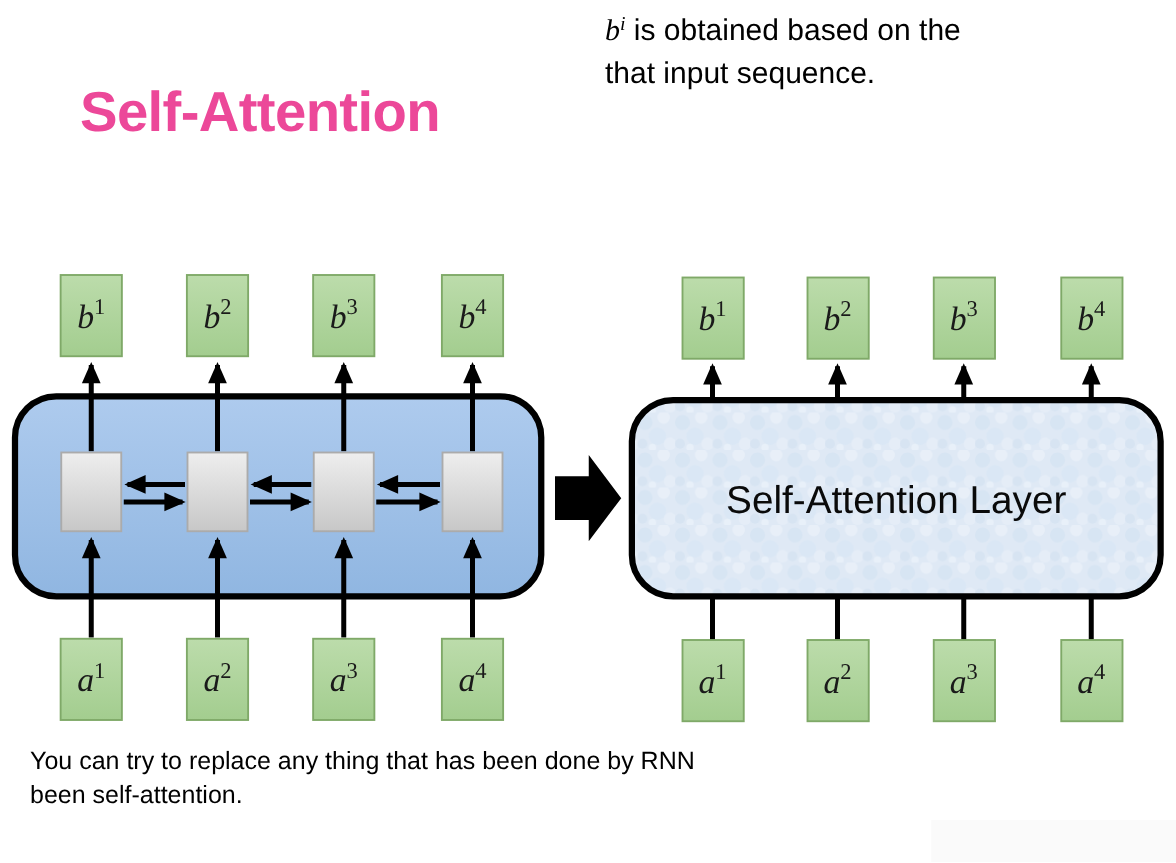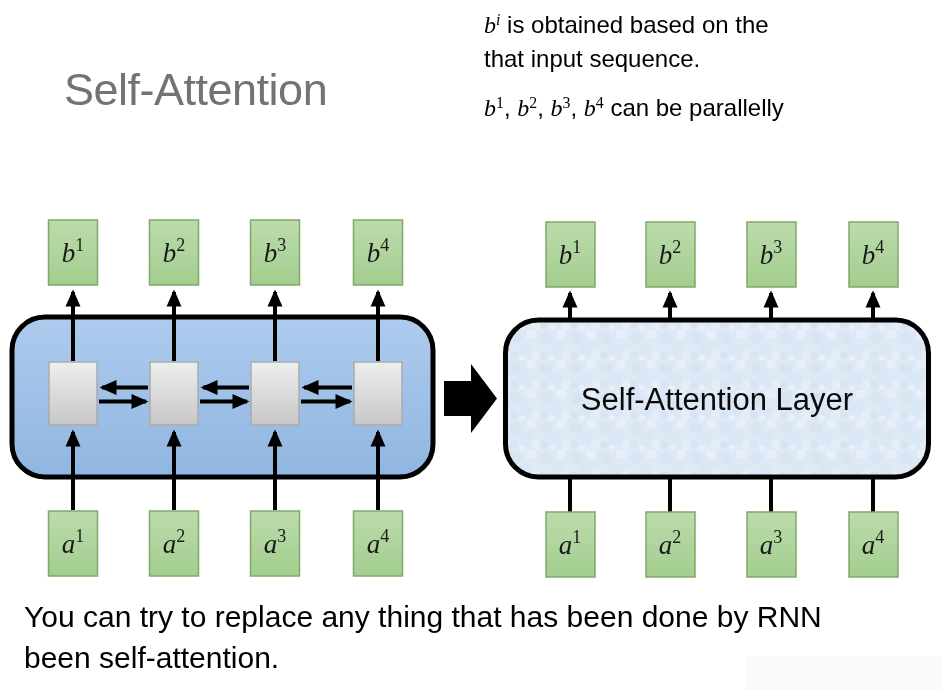--- a/index.html
+++ b/index.html
@@ -6,58 +6,57 @@
   .slide{
     position:relative;
     width:941px;height:690px;
     background:#ffffff;
     overflow:hidden;
     font-family:"Liberation Sans",sans-serif;
     color:#000;
   }
   .title{
     position:absolute;left:64px;top:64px;margin:0;
-    font-size:45px;font-weight:400;letter-spacing:-0.5px;color:#737373;
+    font-size:45px;font-weight:700;letter-spacing:-0.5px;color:#ec4899;
   }
   .notes{position:absolute;left:484px;top:8px;width:424px;}
   .note{margin:0 0 15px 0;font-size:24px;line-height:1.42;color:#000;}
   .nline{display:block;}
   .mi{font-family:"Liberation Serif",serif;font-style:italic;}
   .msup{
     font-family:"Liberation Serif",serif;font-style:normal;
     font-size:0.66em;position:relative;top:-0.5em;
   }
   .msup.it{font-style:italic;}
   .diagram-svg{position:absolute;left:0;top:0;}
   .glabel{font:italic 27px "Liberation Serif",serif;fill:#1a1a1a;}
   .gsup{font:normal 18px "Liberation Serif",serif;font-style:normal;fill:#1a1a1a;}
   .panel-label{font:400 31px "Liberation Sans",sans-serif;fill:#0a0a0a;}
   .bottom{
     position:absolute;left:24px;top:596px;width:912px;
-    font-size:30px;line-height:1.37;color:#000;
+    font-size:20px;line-height:1.37;color:#000;
   }
   .watermark{
     position:absolute;left:745px;top:656px;width:196px;height:34px;
     background:#fafafa;
   }
 </style>
 </head>
 <body>
 
 <div class="slide">
 
   <h1 class="title">Self-Attention</h1>
 
   <div class="notes">
     <p class="note">
       <span class="nline"><span class="mi">b</span><span class="msup it">i</span><span> is obtained based on the</span></span>
       <span class="nline">that input sequence.</span>
     </p>
     <p class="note">
-      <span class="nline"><span class="mi">b</span><span class="msup">1</span><span>, </span><span class="mi">b</span><span class="msup">2</span><span>, </span><span class="mi">b</span><span class="msup">3</span><span>, </span><span class="mi">b</span><span class="msup">4</span><span> can be parallelly</span></span>
     </p>
   </div>
 
   <svg class="diagram-svg" width="941" height="690" viewBox="0 0 941 690">
     <defs>
       <linearGradient id="greenGrad" x1="0" y1="0" x2="0" y2="1">
         <stop offset="0" stop-color="#bcdcab"></stop>
         <stop offset="1" stop-color="#a3cd8f"></stop>
       </linearGradient>
       <linearGradient id="blueGrad" x1="0" y1="0" x2="0" y2="1">

